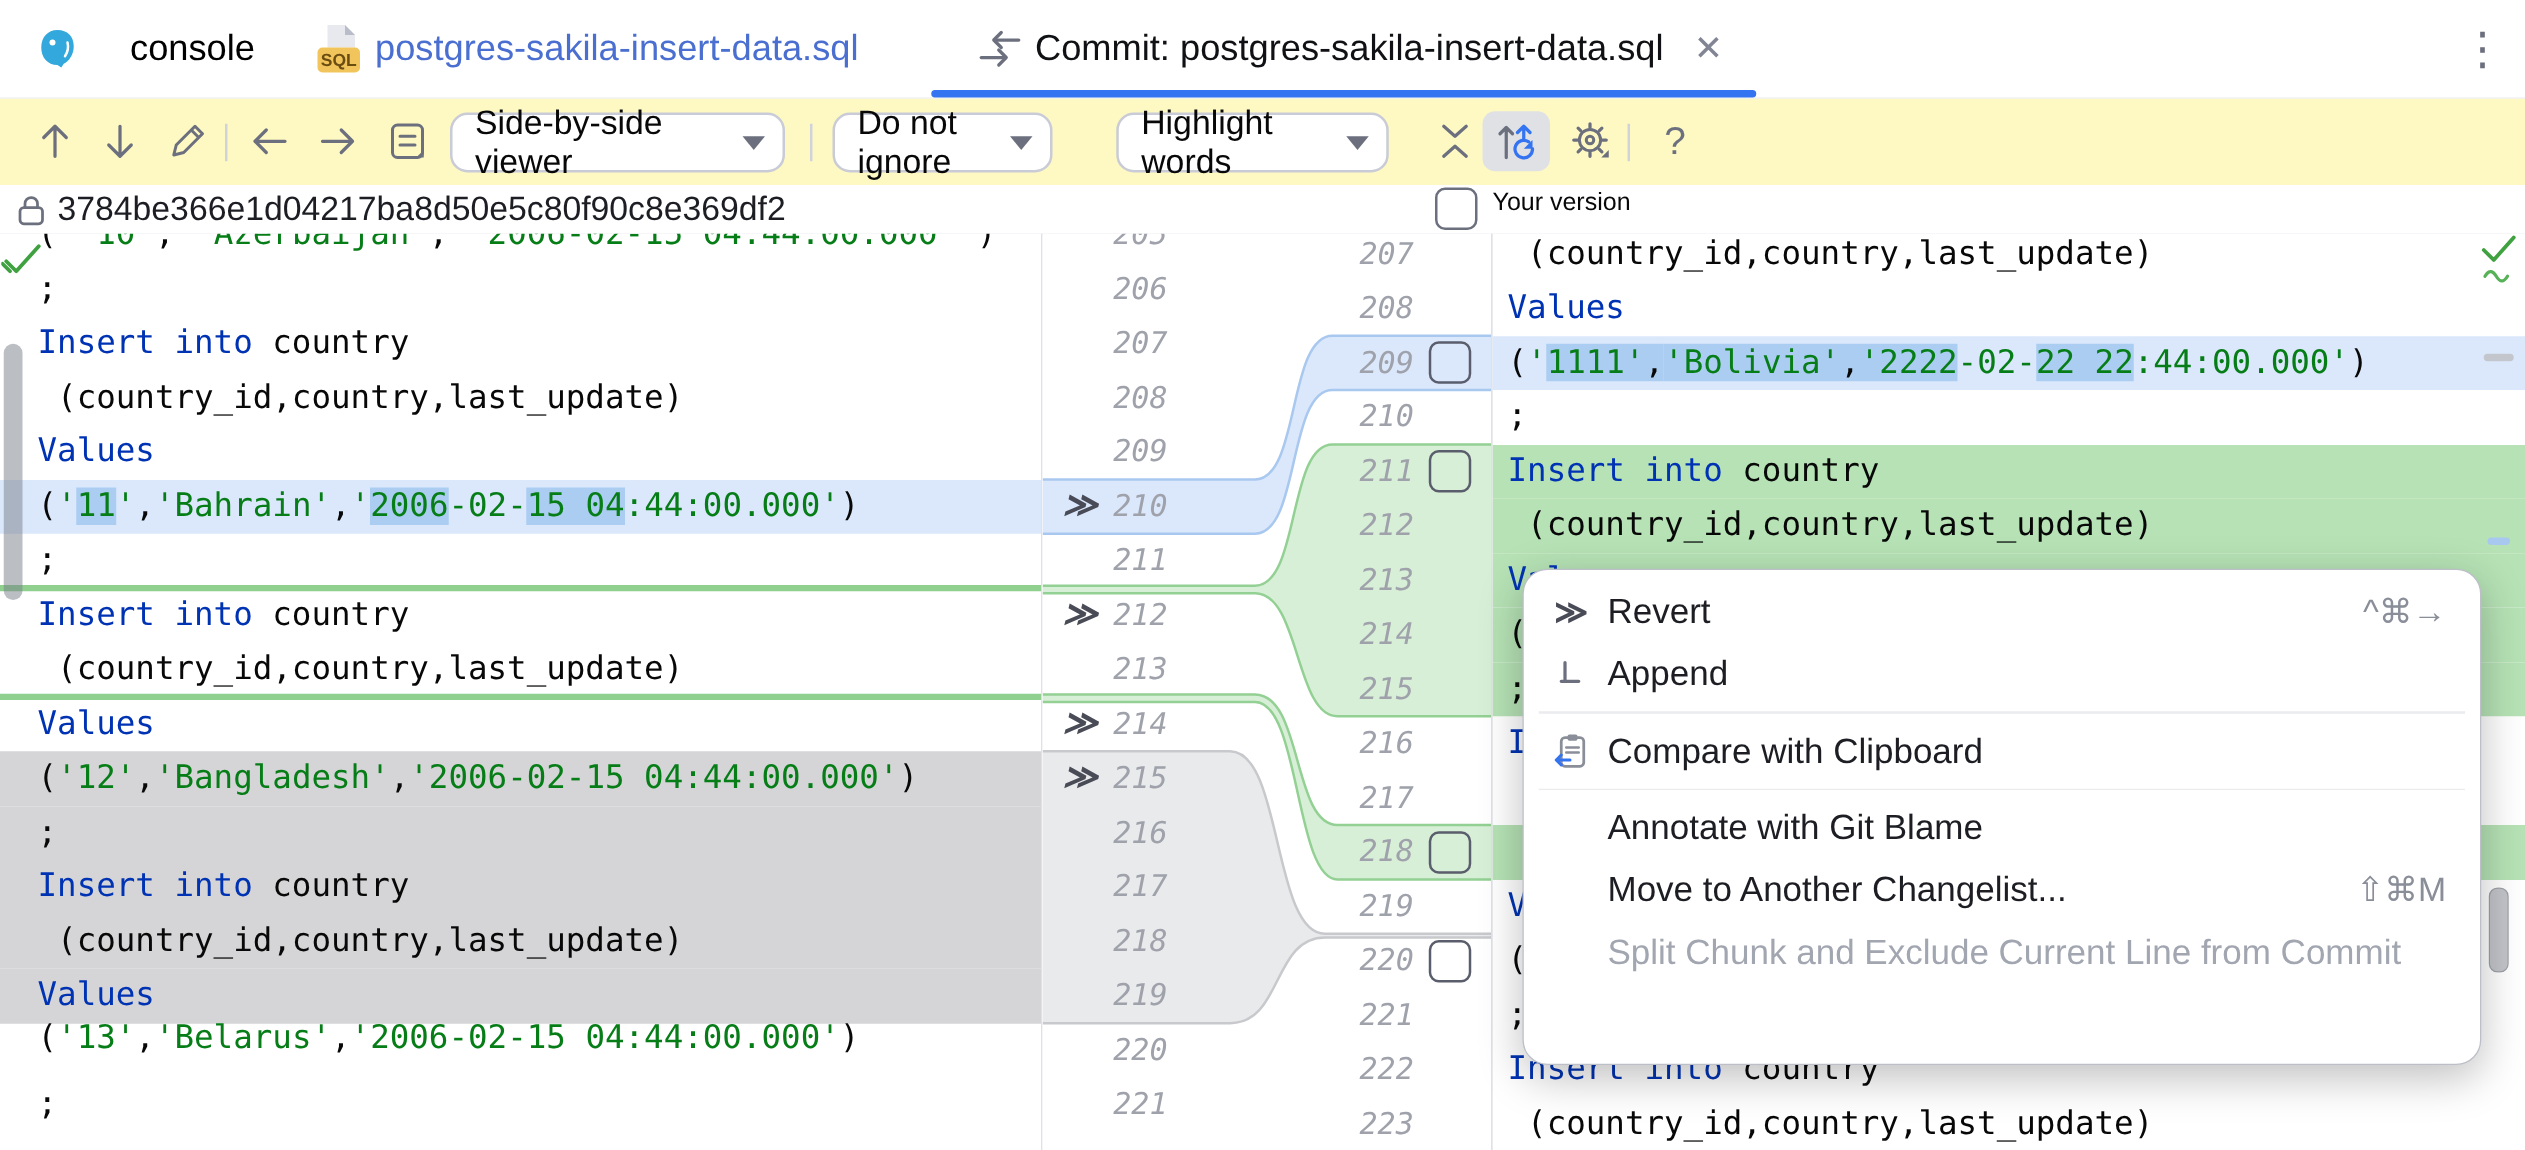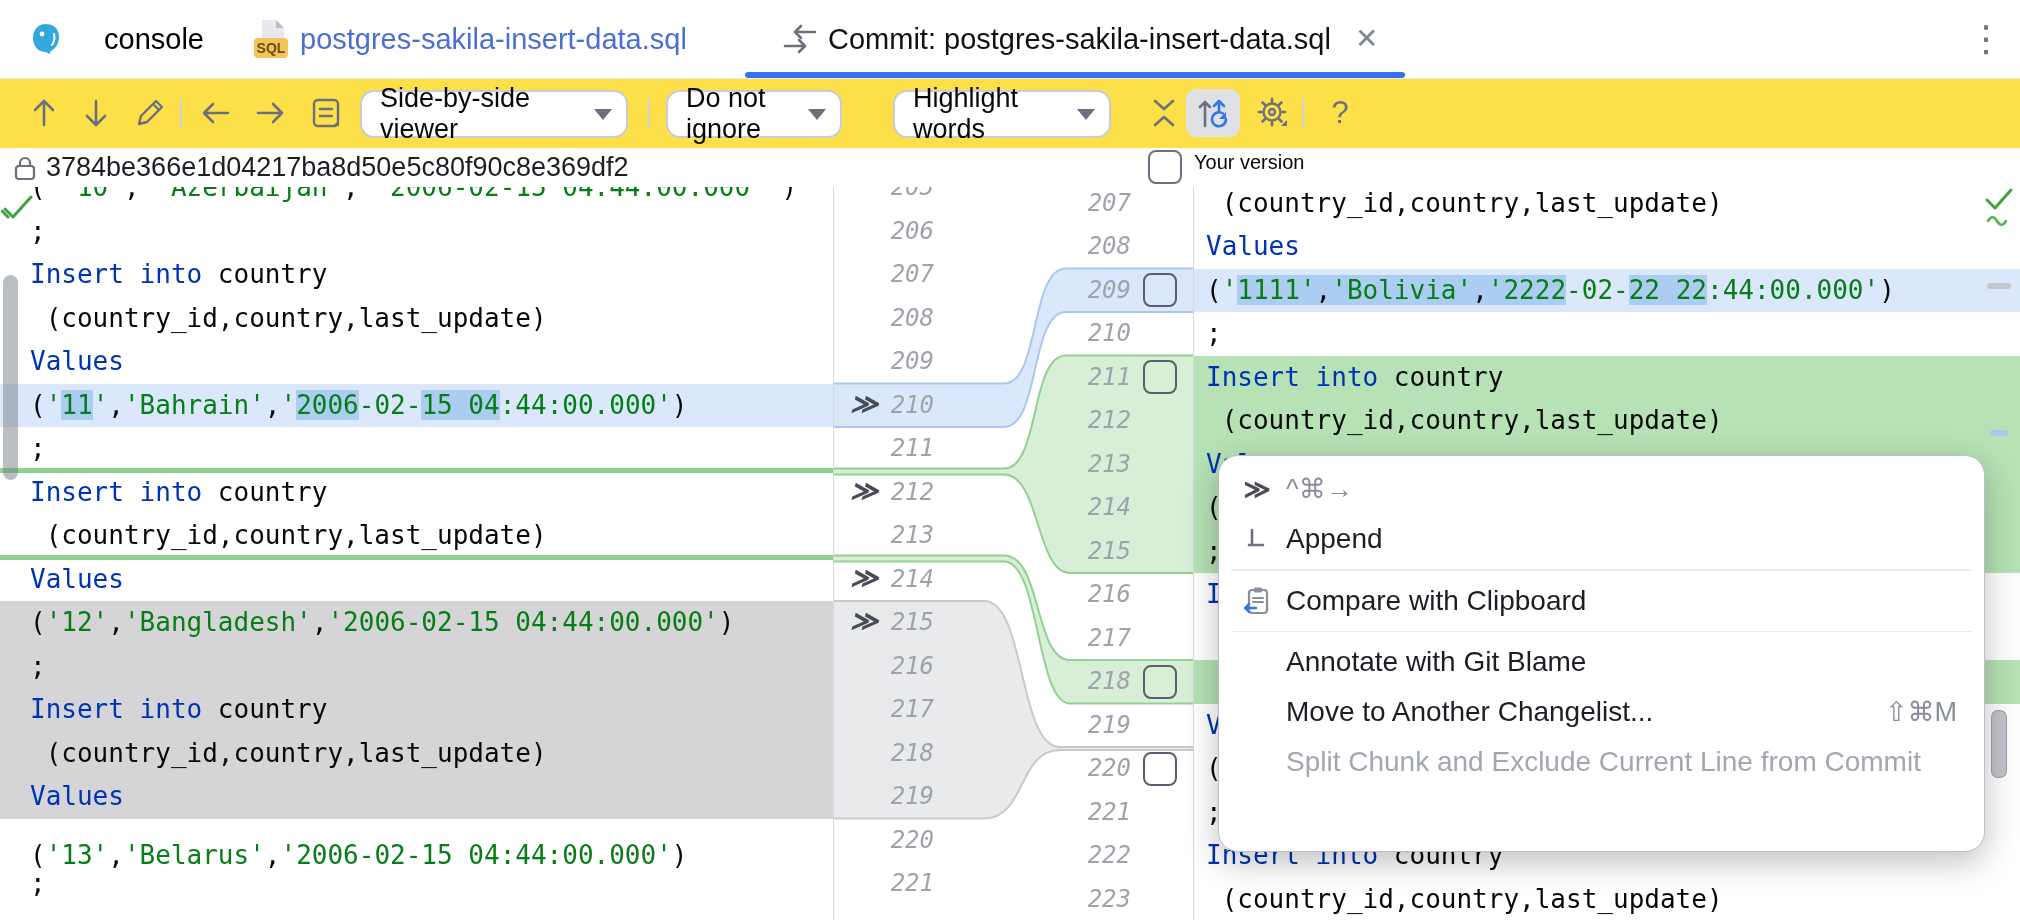--- a/index.html
+++ b/index.html
@@ -8,21 +8,21 @@
   .abs{position:absolute;}
 
   
   .tabbar{left:0;top:0;width:2020px;height:78px;background:#ffffff;border-bottom:1px solid #ebecf0;}
   .tablabel{top:0;height:78px;display:flex;align-items:center;font-size:29px;}
   .tab-underline{left:745px;top:72px;width:660px;height:6px;border-radius:3px;background:#3574f0;}
   .kebab{font-size:36px;color:#6c707e;top:18px;left:1968px;cursor:pointer;}
   .closex{font-size:28px;color:#818594;top:22px;left:1355px;cursor:pointer;}
 
   
-  .toolbar{left:0;top:79px;width:2020px;height:69px;background:#fde047;}
+  .toolbar{left:0;top:79px;width:2020px;height:69px;background:#fef9c3;}
   .tbtn{top:10px;width:48px;height:48px;display:flex;align-items:center;justify-content:center;border-radius:10px;}
   .vsep{top:20px;width:2px;height:30px;background:#d1d3da;}
   .combo{top:11px;height:48px;border:2px solid #c9cbd6;border-radius:14px;background:#ffffff;
          display:flex;align-items:center;justify-content:space-between;padding:0 14px 0 18px;
          font-size:27px;box-sizing:border-box;}
   .caret{width:0;height:0;border-left:9px solid transparent;border-right:9px solid transparent;
          border-top:11px solid #6c707e;margin-left:14px;}
   .sync-active{background:#dfe1e5;}
   .status{top:14px;right:10px;font-size:28px;color:#080808;}
   .help{font-size:31px;color:#6c707e;}
@@ -212,21 +212,21 @@
         <div class="crow bg-blue" style="top: 196.5px;"><span class="seg-p">(</span><span class="seg-s">'</span><span class="seg-s hl">11</span><span class="seg-s">'</span><span class="seg-p">,</span><span class="seg-s">'Bahrain'</span><span class="seg-p">,</span><span class="seg-s">'</span><span class="seg-s hl">2006</span><span class="seg-s">-02-</span><span class="seg-s hl">15 04</span><span class="seg-s">:44:00.000'</span><span class="seg-p">)</span></div>
         <div class="crow" style="top: 240px;"><span class="seg-p">;</span></div>
         <div class="crow" style="top: 283.5px;"><span class="seg-k">Insert into</span><span class="seg-p"> country</span></div>
         <div class="crow" style="top: 327px;"><span class="seg-p"> (country_id,country,last_update)</span></div>
         <div class="crow" style="top: 370.5px;"><span class="seg-k">Values</span></div>
         <div class="crow bg-gray" style="top: 414px;"><span class="seg-p">(</span><span class="seg-s">'12'</span><span class="seg-p">,</span><span class="seg-s">'Bangladesh'</span><span class="seg-p">,</span><span class="seg-s">'2006-02-15 04:44:00.000'</span><span class="seg-p">)</span></div>
         <div class="crow bg-gray" style="top: 457.5px;"><span class="seg-p">;</span></div>
         <div class="crow bg-gray" style="top: 501px;"><span class="seg-k">Insert into</span><span class="seg-p"> country</span></div>
         <div class="crow bg-gray" style="top: 544.5px;"><span class="seg-p"> (country_id,country,last_update)</span></div>
         <div class="crow bg-gray" style="top: 588px;"><span class="seg-k">Values</span></div>
-        <div class="crow" style="top: 647px;"><span class="seg-p">(</span><span class="seg-s">'13'</span><span class="seg-p">,</span><span class="seg-s">'Belarus'</span><span class="seg-p">,</span><span class="seg-s">'2006-02-15 04:44:00.000'</span><span class="seg-p">)</span></div>
+        <div class="crow" style="top: 622px;"><span class="seg-p">(</span><span class="seg-s">'13'</span><span class="seg-p">,</span><span class="seg-s">'Belarus'</span><span class="seg-p">,</span><span class="seg-s">'2006-02-15 04:44:00.000'</span><span class="seg-p">)</span></div>
         <div class="crow" style="top: 675px;"><span class="seg-p">;</span></div>
       </div>
     <div class="ins-line" style="top:281px;"></div>
     <div class="ins-line" style="top:368px;"></div>
     <div class="lthumb"></div>
     <div class="abs" style="left:1px;top:2px;z-index:5;">
       <svg width="36" height="40" viewBox="0 0 36 40">
         <path d="M4 20l8 8 18-20" stroke="#3fa13f" stroke-width="3" fill="none" stroke-linecap="round" stroke-linejoin="round"></path>
         <path d="M1 22l6 6" stroke="#3fa13f" stroke-width="3" fill="none" stroke-linecap="round"></path>
       </svg>
@@ -327,20 +327,21 @@
     <div class="stripe-dash" style="left:793px;top:96px;width:24px;height:6px;background:#c3c6cd;"></div>
     <div class="stripe-dash" style="left:796px;top:243px;width:18px;height:6px;background:#a9c8ef;"></div>
     <div class="rthumb"></div>
   </div>
 
   <div class="abs menu" id="ctx-menu">
       <div class="mi">
         <span class="micon">
           <span class="rev-ic">≫</span>
         </span>
+        <span class="mlabel">Revert</span>
         <span class="mshort">^⌘→</span>
       </div>
       <div class="mi">
         <span class="micon">
           <svg width="26" height="26" viewBox="0 0 26 26">
             <path d="M8 4v15M5 19h14" stroke="#6c707e" stroke-width="2.6" fill="none" stroke-linecap="round"></path>
           </svg>
         </span>
         <span class="mlabel">Append</span>
       </div>

